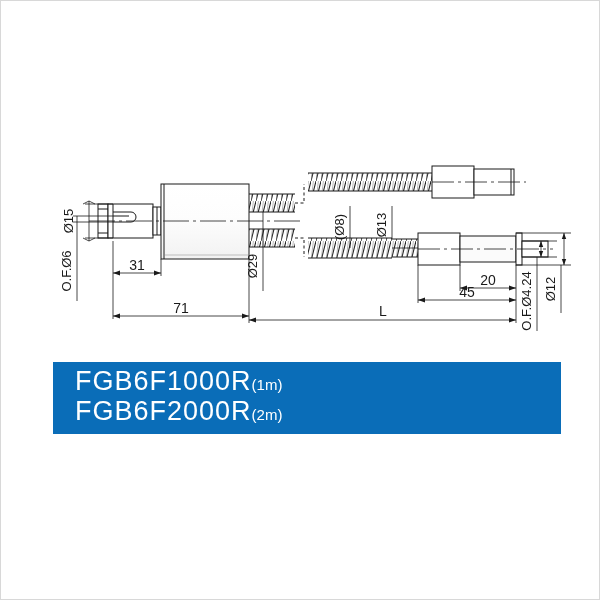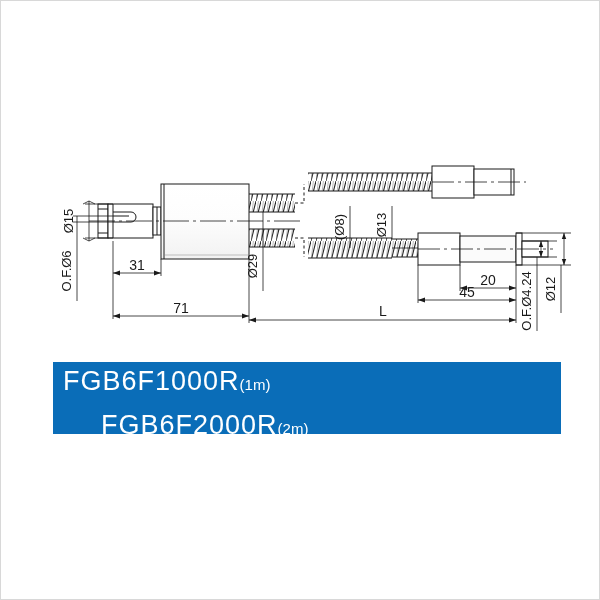--- a/index.html
+++ b/index.html
@@ -31,20 +31,21 @@
   }
   
   #label-bar {
     position: absolute;
     left: 52px;
     top: 361px;
     width: 508px;
     height: 72px;
     background: #0a6db8;
     box-sizing: border-box;
+    padding-left: 12px;
   }
   #label-bar .bar-inner {
     position: relative;
     width: 100%;
     height: 100%;
   }
   .model-line {
     position: absolute;
     left: 10px;
     color: #ffffff;
@@ -58,21 +59,21 @@
     letter-spacing: 1px;
     vertical-align: baseline;
   }
   .model-line .model-len {
     font-size: 15px;
     font-weight: 400;
     letter-spacing: 0px;
     vertical-align: baseline;
   }
   #model-line-1 { top: 4px; }
-  #model-line-2 { top: 48px; margin-left: 38px; }
+  #model-line-2 { top: 34px; }
   #type-label {
     position: absolute;
     right: 16px;
     top: 42px;
     color: #ffffff;
     font-size: 17px;
     font-weight: bold;
     font-family: "Liberation Sans", sans-serif;
     letter-spacing: 1px;
     white-space: nowrap;

